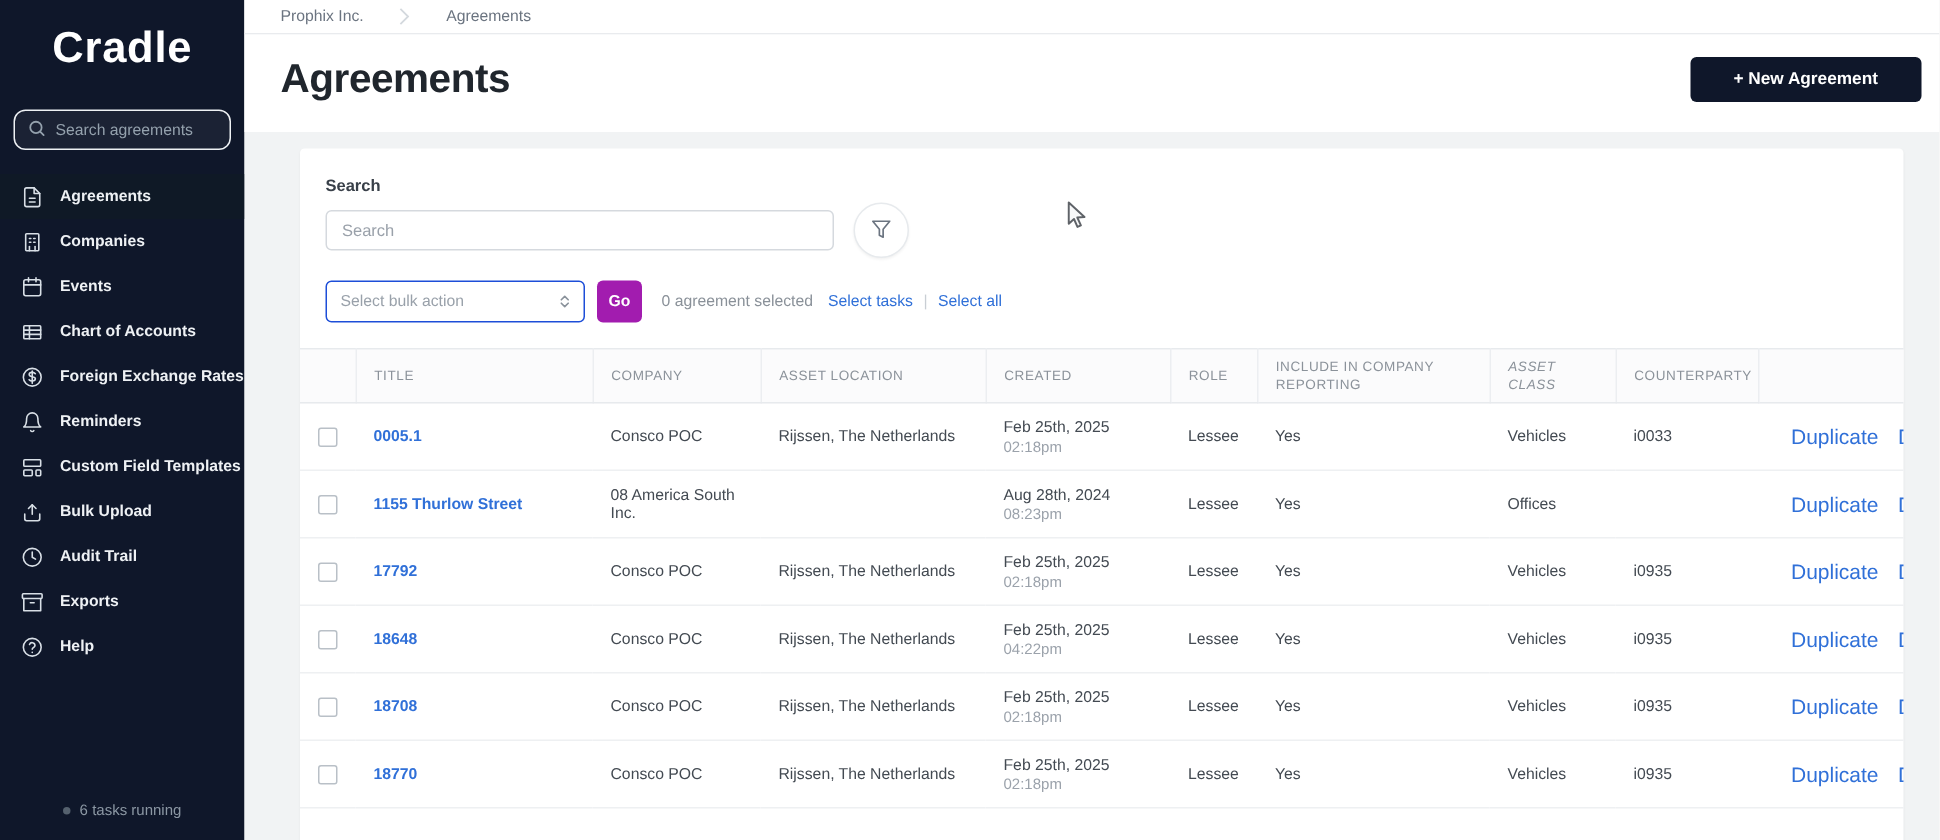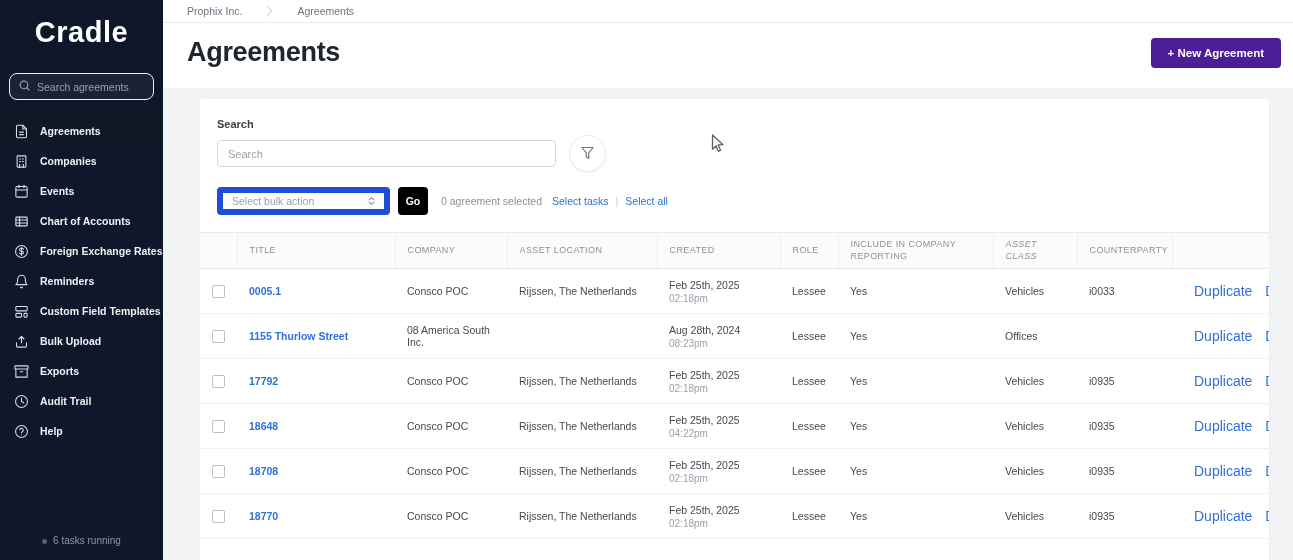--- a/index.html
+++ b/index.html
@@ -70,23 +70,23 @@
   .crumb-sep { margin:0 24px; width:7px; height:12px; color:#d4d9de; }
   .crumb-sep svg { width:7px; height:12px; display:block; }
 
   .header-row {
     background:#fff;
     display:flex; align-items:center; justify-content:space-between;
     padding:14px 12px 20px 24px;
   }
   .page-title { font-size:27px; font-weight:800; color:#20262d; letter-spacing:-.3px; }
   .new-btn {
-    background:#4c1d95; color:#fff; border:none; border-radius:4px;
+    background:#0f172a; color:#fff; border:none; border-radius:4px;
     font-family:inherit; font-size:11.5px; font-weight:bold;
-    padding:9px 17px; cursor:pointer;
+    padding:9px 29px; cursor:pointer;
   }
 
   .content { flex:1; padding:11px 24px 0 37px; min-height:0; }
   .card {
     background:#fff; height:100%; border-radius:3px 3px 0 0;
     box-shadow:0 1px 2px rgba(0,0,0,.05);
     padding-top:19px; overflow:hidden;
   }
   .card-pad { padding:0 17px; }
 
@@ -110,30 +110,30 @@
   .btn-row { display:flex; gap:6px; margin-top:16px; }
   .blue-btn {
     background:#1a6ce0; color:#fff; border:none; border-radius:4px;
     font-family:inherit; font-size:10px; font-weight:bold;
     padding:7px 11px; cursor:pointer;
   }
 
   .bulk-row { display:flex; align-items:center; margin-top:15px; }
   .bulk-select {
     width:173px; height:28px;
-    border:6px solid #1d4ed8; border-radius:4px; background:#fff;
+    border:1px solid #1d4ed8; border-radius:4px; background:#fff;
     display:flex; align-items:center; justify-content:space-between;
     padding:0 7px 0 9px; cursor:pointer;
   }
   .bulk-select .sel-text { font-size:10.5px; color:#99a1aa; }
   .bulk-select .sel-chev { width:11px; height:14px; color:#8a929b; }
   .bulk-select .sel-chev svg { width:11px; height:14px; display:block; }
   .go-btn {
     margin-left:8px; width:30px; height:28px;
-    background:#000000; color:#fff; border:none; border-radius:4px;
+    background:#a21caf; color:#fff; border:none; border-radius:4px;
     font-family:inherit; font-size:10.5px; font-weight:bold; cursor:pointer;
   }
   .sel-count { margin-left:13px; font-size:10.5px; color:#8a9199; }
   .sel-links { display:flex; align-items:center; margin-left:10px; font-size:10.5px; }
   .link { color:#3070d8; cursor:pointer; text-decoration:none; }
   .pipe { color:#c9ced4; margin:0 7px; }
 
   
   .tbl-wrap { margin-top:17px; }
   table { border-collapse:collapse; width:1083px; table-layout:fixed; }
@@ -277,36 +277,36 @@
             <path d="M4 14v5a2 2 0 0 0 2 2h12a2 2 0 0 0 2-2v-5"></path>
           </svg>
         </span>
     <span class="nav-label">Bulk Upload</span>
   </div>
 
 
   <div class="nav-item">
     <span class="nav-icon">
           <svg viewBox="0 0 24 24" fill="none" stroke="currentColor" stroke-width="1.7" stroke-linecap="round" stroke-linejoin="round">
+            <circle cx="12" cy="12" r="9.5"></circle>
+            <polyline points="12 6.5 12 12 15.5 14"></polyline>
+          </svg>
+        </span>
+    <span class="nav-label">Audit Trail</span>
+  </div>
+
+  <div class="nav-item">
+    <span class="nav-icon">
+          <svg viewBox="0 0 24 24" fill="none" stroke="currentColor" stroke-width="1.7" stroke-linecap="round" stroke-linejoin="round">
             <polyline points="21 8 21 21 3 21 3 8"></polyline>
             <rect x="1.5" y="3" width="21" height="5" rx="1"></rect>
             <line x1="10" y1="12.5" x2="14" y2="12.5"></line>
           </svg>
         </span>
     <span class="nav-label">Exports</span>
-  </div>
-
-  <div class="nav-item">
-    <span class="nav-icon">
-          <svg viewBox="0 0 24 24" fill="none" stroke="currentColor" stroke-width="1.7" stroke-linecap="round" stroke-linejoin="round">
-            <circle cx="12" cy="12" r="9.5"></circle>
-            <polyline points="12 6.5 12 12 15.5 14"></polyline>
-          </svg>
-        </span>
-    <span class="nav-label">Audit Trail</span>
   </div>
 
   <div class="nav-item">
     <span class="nav-icon">
           <svg viewBox="0 0 24 24" fill="none" stroke="currentColor" stroke-width="1.7" stroke-linecap="round" stroke-linejoin="round">
             <circle cx="12" cy="12" r="9.5"></circle>
             <path d="M9.1 9a3 3 0 0 1 5.8 1c0 2-2.9 2.7-2.9 4"></path>
             <line x1="12" y1="17.5" x2="12.01" y2="17.5"></line>
           </svg>
         </span>

